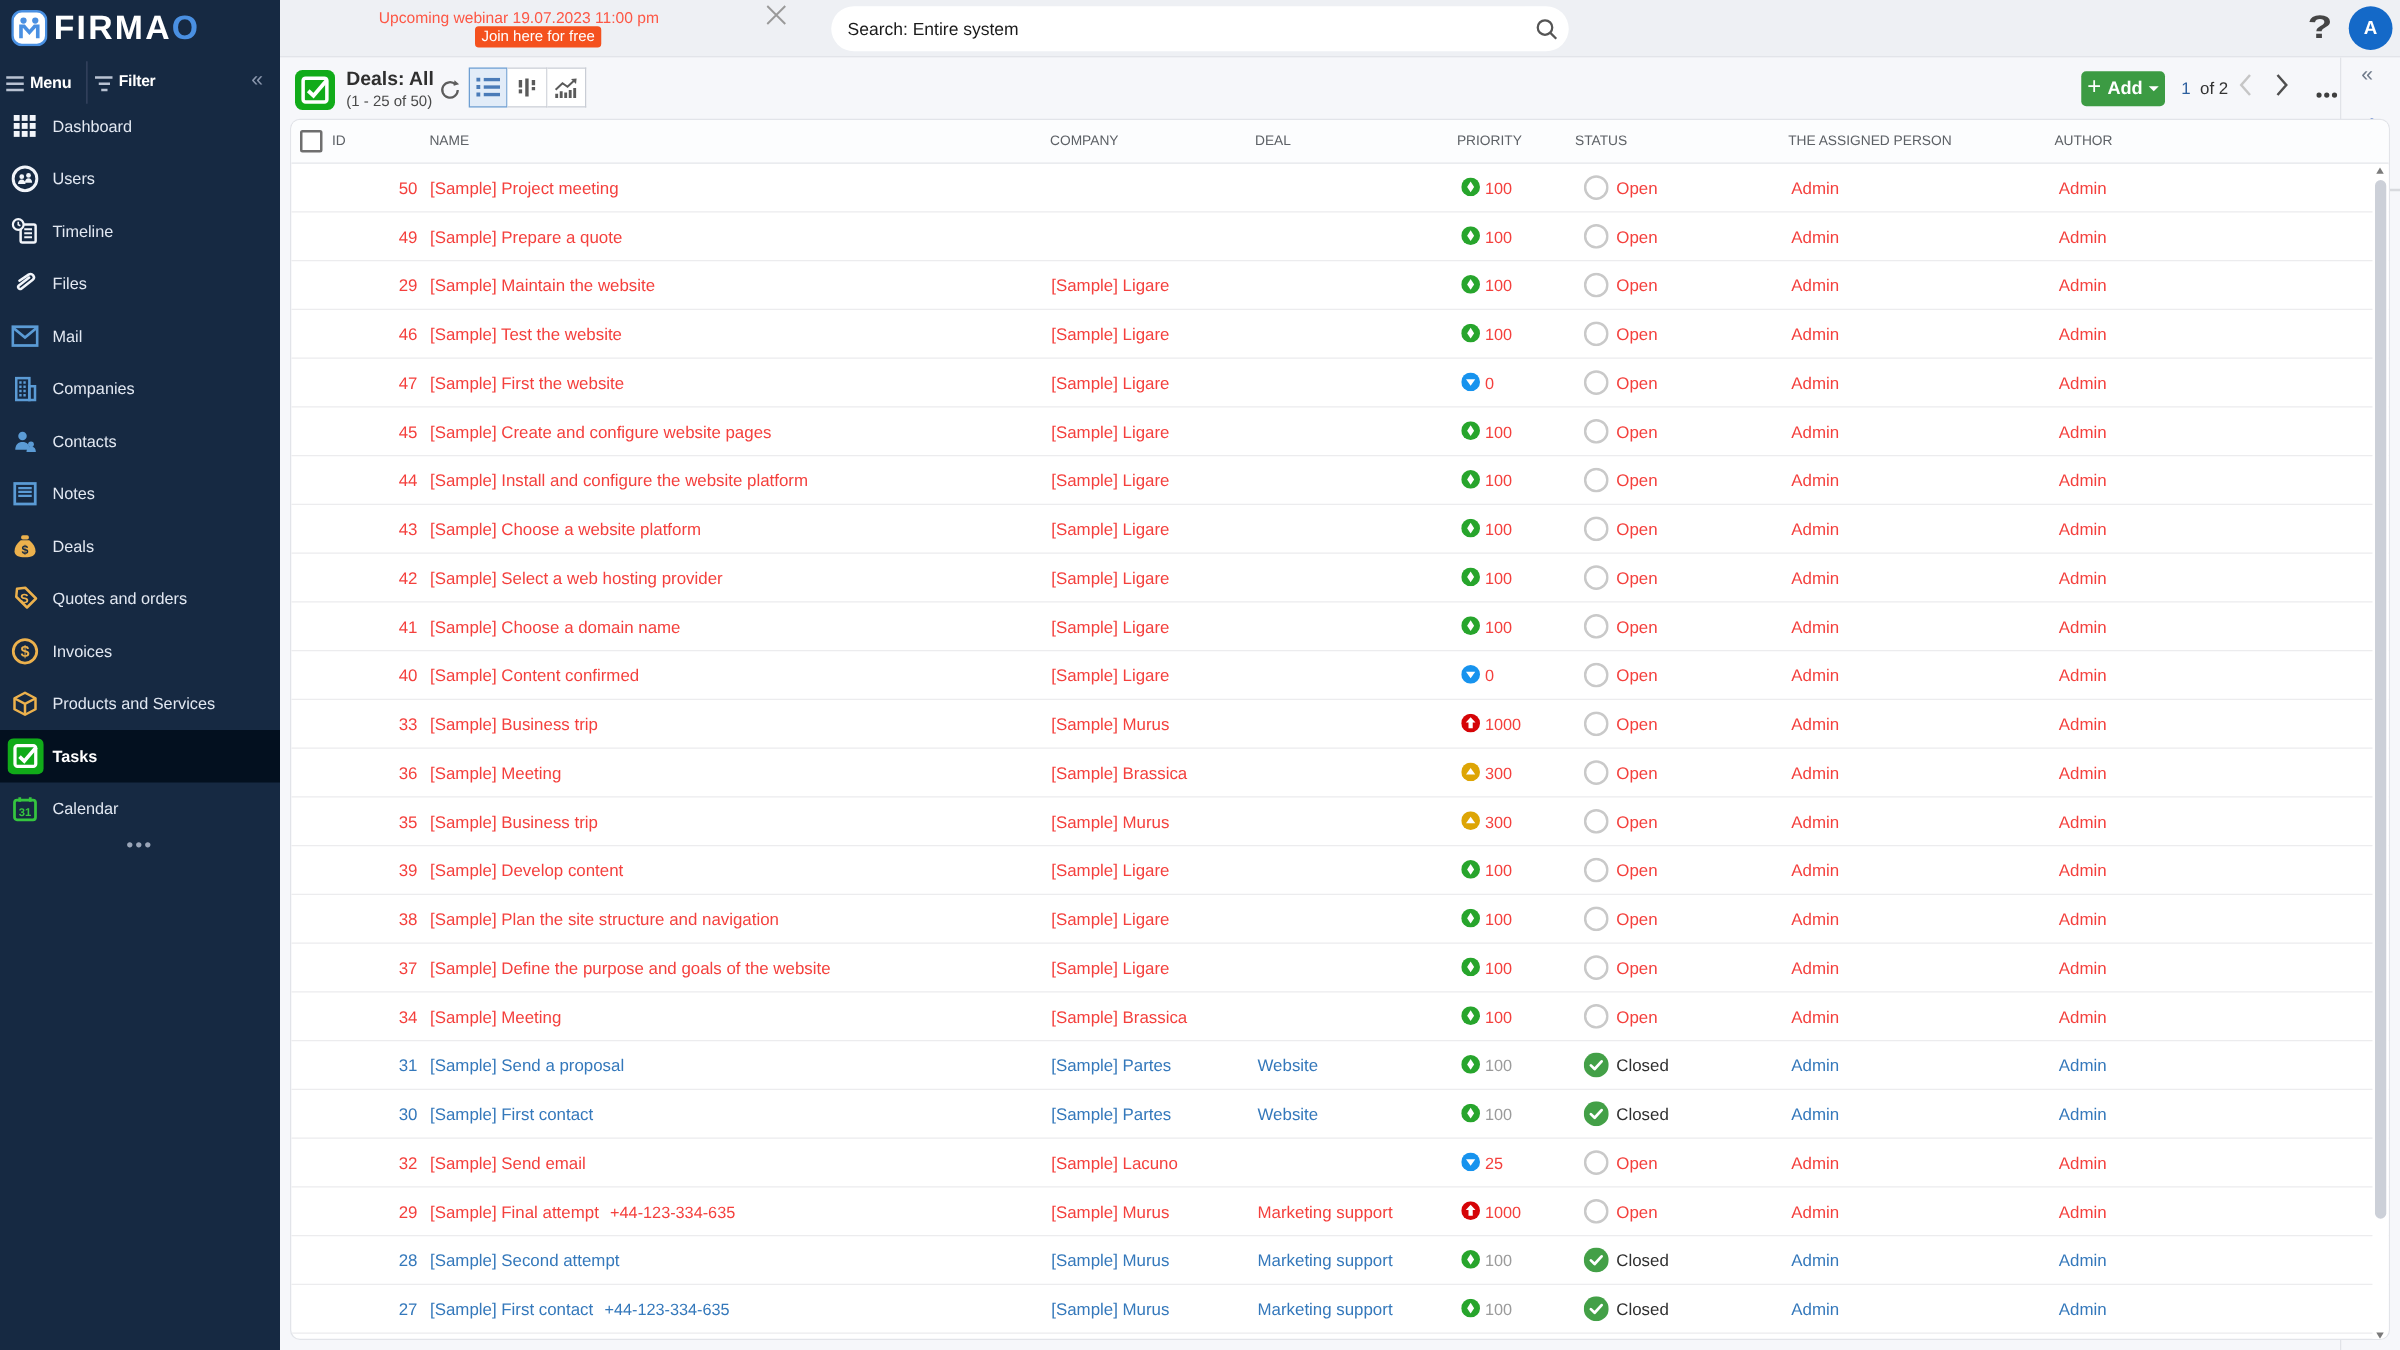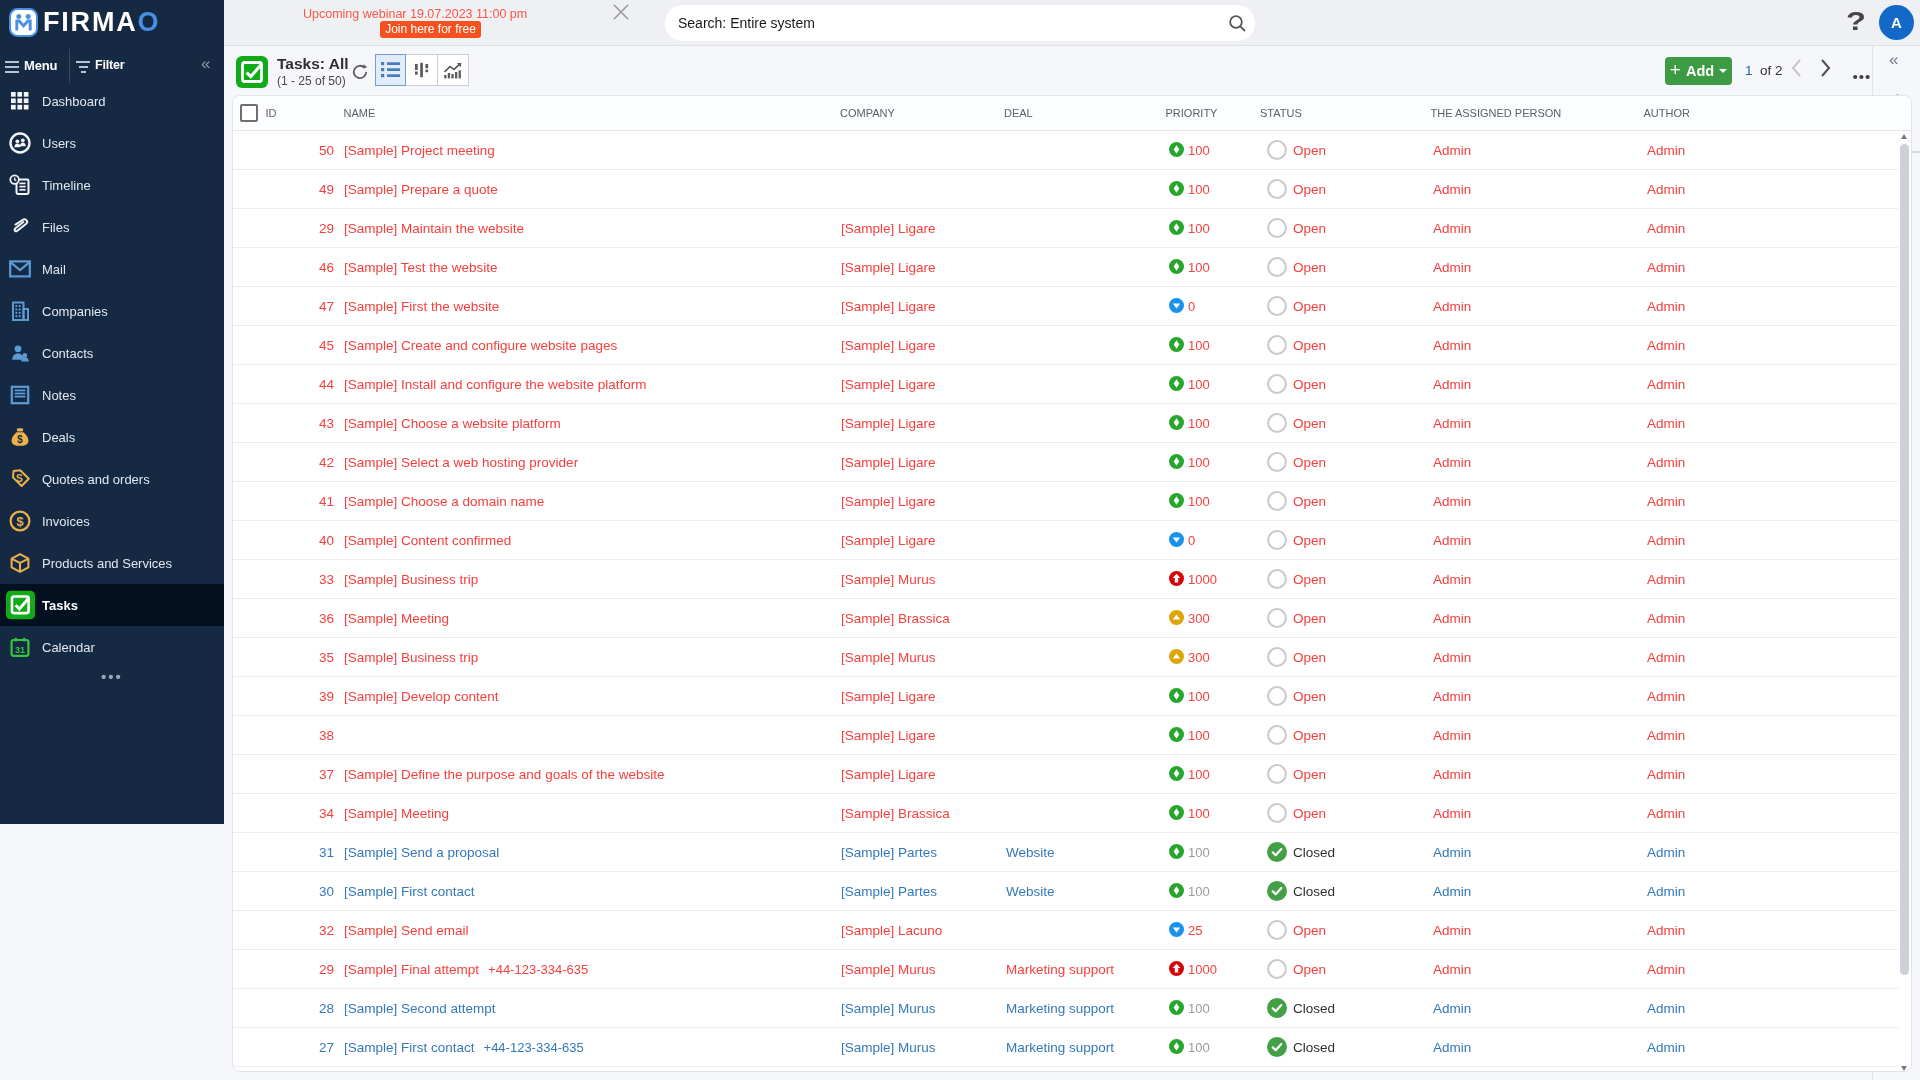--- a/index.html
+++ b/index.html
@@ -1,16 +1,16 @@
 <!DOCTYPE html>
 <html><head><meta charset="utf-8">
 <style>
 * { margin:0; padding:0; box-sizing:border-box; }
 html,body { width:1920px; height:1080px; overflow:hidden; font-family:"Liberation Sans", sans-serif; background:#f6f7fa; }
-#sidebar { position:absolute; left:0; top:0; width:224px; height:824px; background:#162942; z-index:5; }
+#sidebar { position:absolute; left:0; top:0; width:224px; height:1080px; background:#162942; z-index:5; }
 .logo-row { position:absolute; left:0; top:0; width:224px; height:48px; }
 .logo-ico { position:absolute; left:9px; top:8px; }
 .logo-text { position:absolute; left:43px; top:7px; font-size:27px; font-weight:bold; color:#fff; letter-spacing:1.8px; }
 .logo-text .o { color:#4a90e2; }
 .menubar { position:absolute; left:0; top:48px; width:224px; height:33px; }
 .hamb { position:absolute; left:5px; top:13px; width:14px; }
 .hamb div { height:2px; background:#b9c2d2; margin-bottom:3px; }
 .menu-label { position:absolute; left:24px; top:10px; font-size:13px; font-weight:bold; color:#fff; letter-spacing:-0.2px; }
 .mb-divider { position:absolute; left:69px; top:1px; width:1px; height:34px; background:#3a4763; }
 .filter-ico { position:absolute; left:76px; top:13px; width:14px; }
@@ -304,21 +304,21 @@
       </svg></div>
   <div class="rail-div"></div>
 </div>
 <div id="content">
   <div id="toolbar">
     <span class="tb-taskico"><svg width="32" height="32" viewBox="0 0 32 32">
           <rect x="0" y="0" width="32" height="32" rx="6" fill="#11ab19"></rect>
           <rect x="6.5" y="6.5" width="19" height="19" rx="2" fill="none" stroke="#fff" stroke-width="2.8"></rect>
           <path d="M10.6 16.6 L14.8 20.6 L25.4 8.2" fill="none" stroke="#fff" stroke-width="3.1"></path>
         </svg></span>
-    <div class="tb-title">Tasks: All</div>
+    <div class="tb-title">Deals: All</div>
     <div class="tb-sub">(1 - 25 of 50)</div>
     <span class="tb-refresh"><svg width="18" height="18" viewBox="0 0 18 18">
           <path d="M15.2 9 a6.2 6.2 0 1 1 -1.8-4.4" fill="none" stroke="#5d5d5d" stroke-width="1.8"></path>
           <path d="M12.6 1.2 L16.3 4.3 L11.9 5.5 Z" fill="#5d5d5d"></path>
         </svg></span>
     <div class="viewgroup">
       <div class="vbtn first active">
           <svg width="19" height="17" viewBox="0 0 19 17">
             <rect x="0" y="0" width="3.2" height="3.2" fill="#4a7bb8"></rect>
             <rect x="6" y="0.3" width="13" height="2.7" fill="#4a7bb8"></rect>
@@ -599,20 +599,21 @@
             <path d="M7.5 3.2 L10.3 7.5 L7.5 11.8 L4.7 7.5 Z" fill="#fff"></path>
           </svg><span class="pn-red">100</span></div>
         <div class="c-status"><svg width="20" height="20" viewBox="0 0 20 20">
             <circle cx="10" cy="10" r="8.9" fill="#fff" stroke="#c9c9c9" stroke-width="2"></circle>
           </svg><span class="lr">Open</span></div>
         <div class="c-asg lr">Admin</div>
         <div class="c-auth lr">Admin</div>
       </div>
 <div class="tr">
         <div class="c-id lr">38</div>
+        <div class="c-name lr">[Sample] Plan the site structure and navigation</div>
         <div class="c-co lr">[Sample] Ligare</div>
         <div class="c-deal lr"></div>
         <div class="c-prio"><svg width="15" height="15" viewBox="0 0 15 15">
             <circle cx="7.5" cy="7.5" r="7.5" fill="#27a52c"></circle>
             <path d="M7.5 3.2 L10.3 7.5 L7.5 11.8 L4.7 7.5 Z" fill="#fff"></path>
           </svg><span class="pn-red">100</span></div>
         <div class="c-status"><svg width="20" height="20" viewBox="0 0 20 20">
             <circle cx="10" cy="10" r="8.9" fill="#fff" stroke="#c9c9c9" stroke-width="2"></circle>
           </svg><span class="lr">Open</span></div>
         <div class="c-asg lr">Admin</div>

